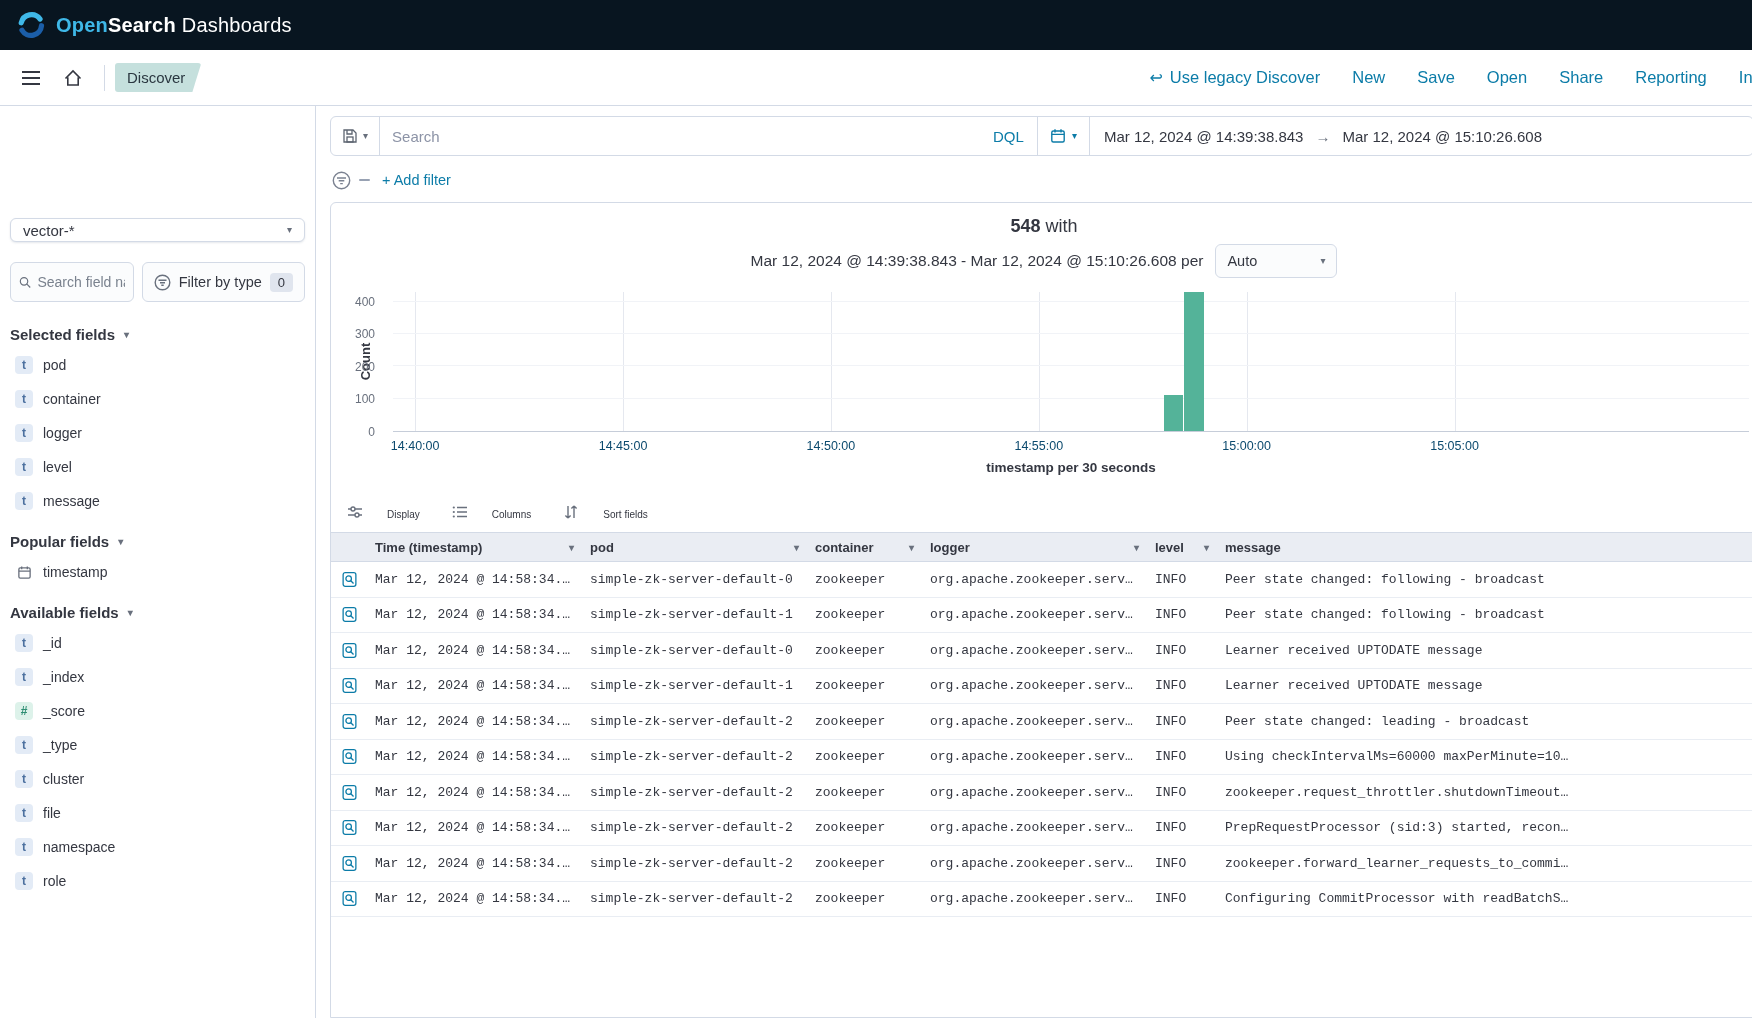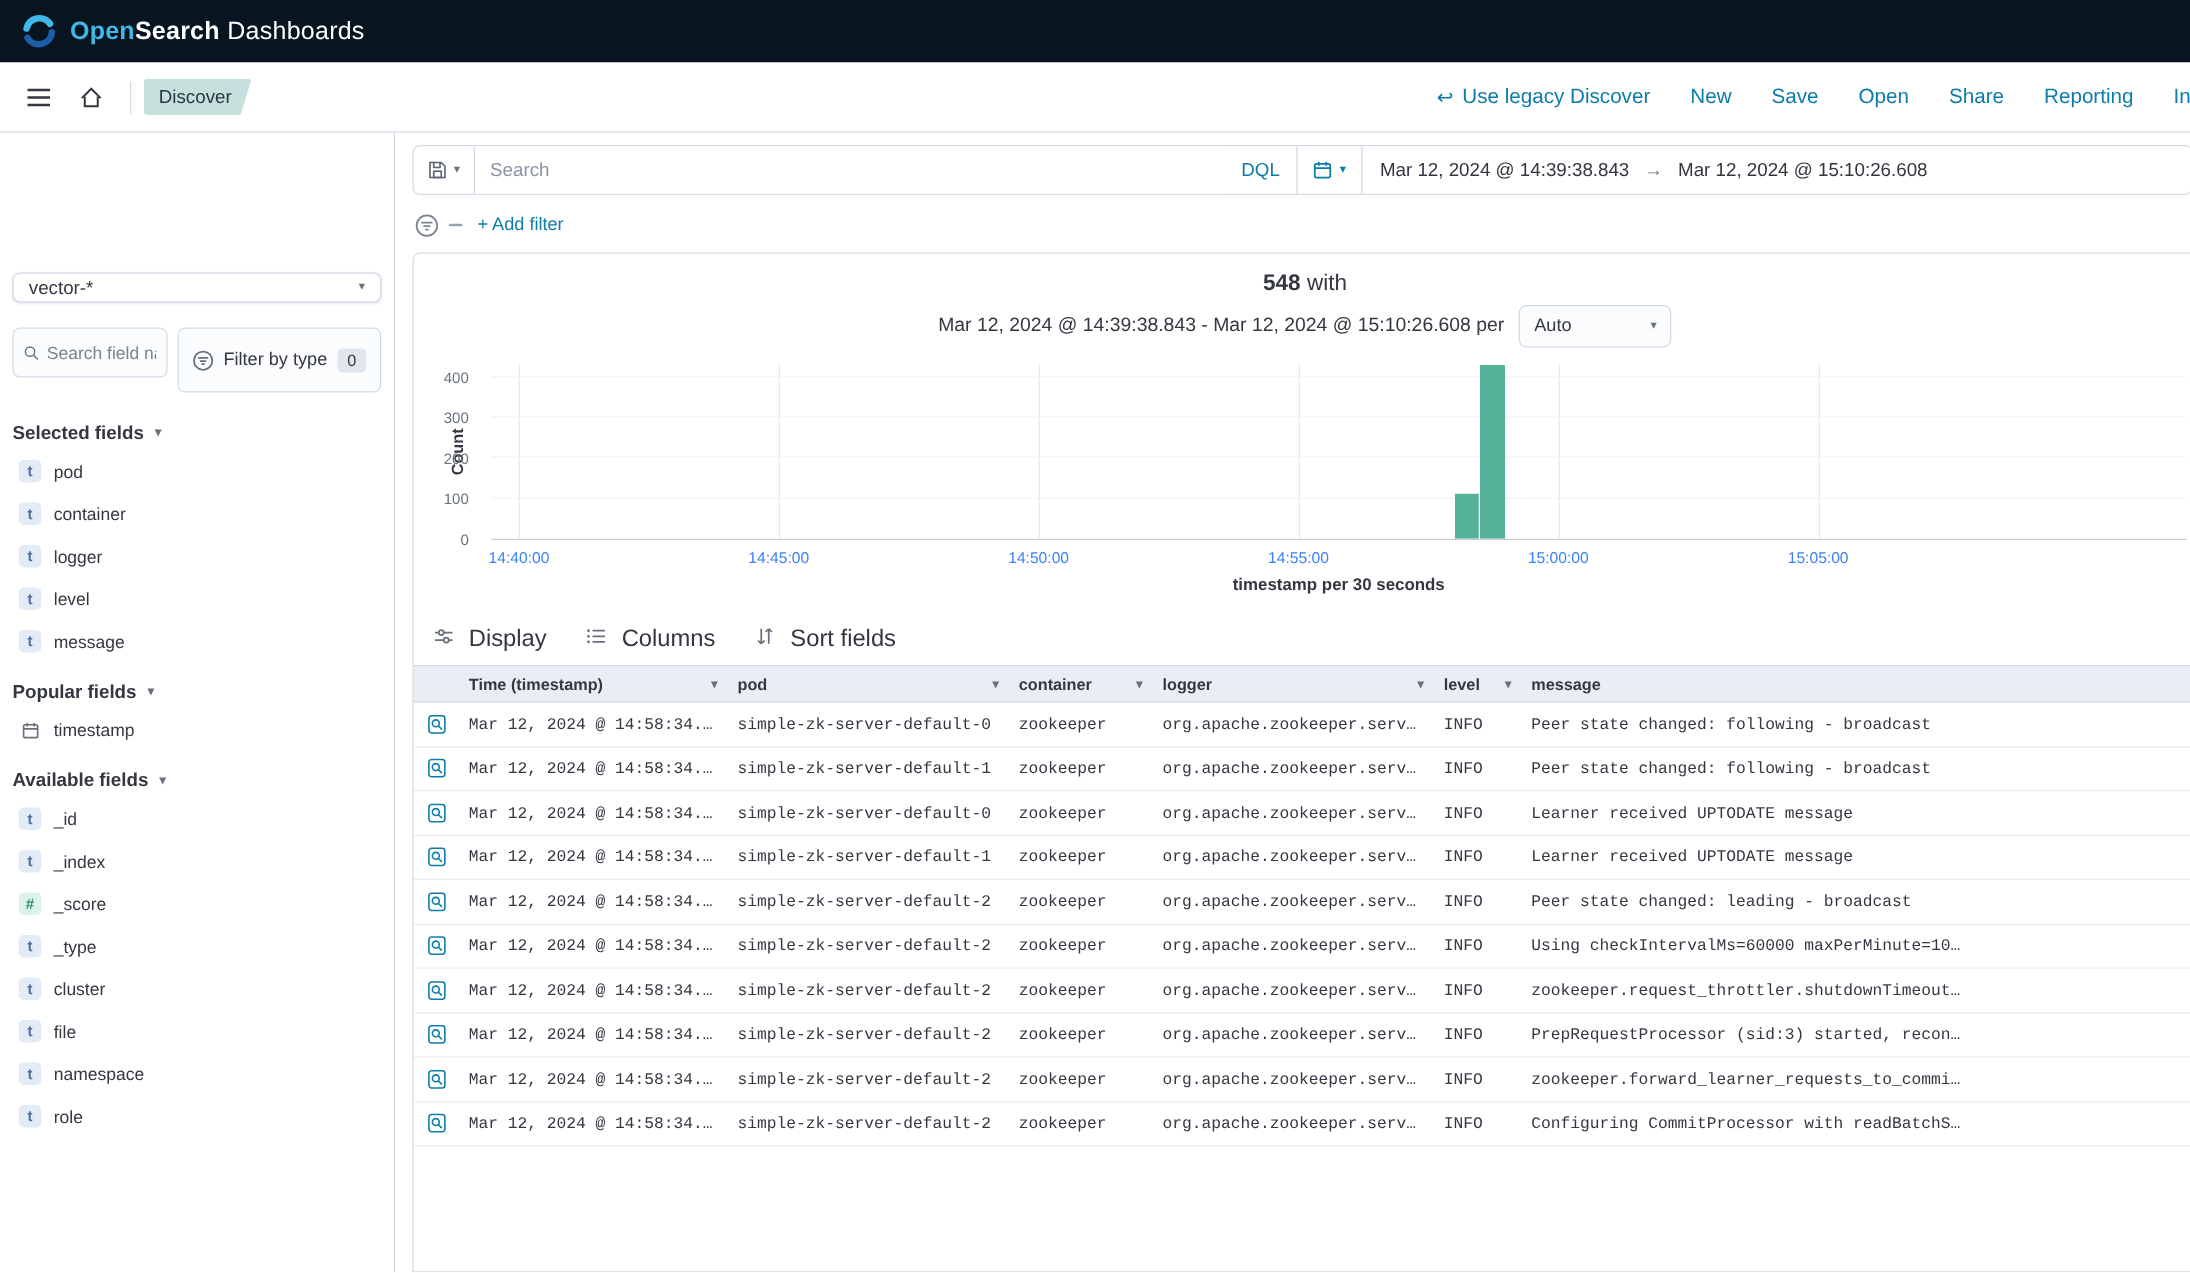--- a/index.html
+++ b/index.html
@@ -29,21 +29,21 @@
 
   
   .sidebar { flex:0 0 316px; border-right:1px solid #d3dae6; padding:0 10px; overflow:hidden; }
   .idx-select { margin-top:112px; height:24px; border:1px solid #d3dae6; border-radius:6px; background:#fff; box-shadow:0 1px 2px rgba(152,162,179,.25); display:flex; align-items:center; padding:0 12px; font-size:15px; cursor:pointer; }
   .caret { font-size:10px; color:#69707D; line-height:1; }
   .idx-select .caret { margin-left:auto; }
   .field-controls { display:flex; gap:8px; margin-top:20px; }
   .field-search { flex:1 1 0; min-width:0; height:40px; border:1px solid #d3dae6; border-radius:6px; background:#fbfcfd; display:flex; align-items:center; gap:6px; padding:0 8px; overflow:hidden; }
   .field-search input { border:none; outline:none; background:transparent; width:100%; font-size:14px; font-family:inherit; color:#343741; }
   .field-search input::placeholder { color:#7a828e; }
-  .filter-type { flex:0 0 auto; height:52px; border:1px solid #d3dae6; border-radius:6px; background:#fbfcfd; display:flex; align-items:center; gap:8px; padding:0 11px; font-size:14.5px; cursor:pointer; white-space:nowrap; }
+  .filter-type { flex:0 0 auto; height:40px; border:1px solid #d3dae6; border-radius:6px; background:#fbfcfd; display:flex; align-items:center; gap:8px; padding:0 11px; font-size:14.5px; cursor:pointer; white-space:nowrap; }
   .count-badge { background:#E0E5EE; border-radius:4px; padding:2px 8px; font-size:13px; color:#343741; }
   .section-title { display:flex; align-items:center; gap:9px; font-size:15px; font-weight:700; margin-top:15px; cursor:pointer; }
   .section-title.first { margin-top:24px; }
   .fields-list { margin-top:5px; }
   .field-item { display:flex; align-items:center; gap:10px; height:34px; padding:0 5px; border-radius:4px; cursor:pointer; font-size:14px; }
   .token { flex:0 0 18px; width:18px; height:18px; border-radius:4px; display:flex; align-items:center; justify-content:center; font-size:12px; font-weight:700; }
   .token-string { background:#E3EBF6; color:#4C709F; }
   .token-number { background:#DDF2EA; color:#2E8E73; }
   .token-date { background:transparent; }
 
@@ -74,26 +74,26 @@
   .auto-select .caret { margin-left:auto; }
 
   .chart { position:relative; flex:0 0 196px; margin-top:14px; }
   .plot { position:absolute; left:62px; right:8px; top:0; height:140px; border-bottom:1px solid #c6cdd9; overflow:hidden; }
   .gridv { position:absolute; top:0; bottom:0; width:1px; background:#e5e8ef; }
   .gridh { position:absolute; left:0; right:0; height:1px; background:#f1f3f7; }
   .bar { position:absolute; bottom:0; }
   .yticks { position:absolute; left:0; top:0; width:54px; height:140px; }
   .ytick { position:absolute; right:10px; transform:translateY(50%); font-size:12px; color:#69707D; }
   .xticks { position:absolute; left:62px; right:8px; top:140px; height:24px; }
-  .xtick { position:absolute; top:7px; transform:translateX(-50%); font-size:12.5px; color:#3b82f6; white-space:nowrap; }
+  .xtick { position:absolute; top:7px; transform:translateX(-50%); font-size:12.5px; color:#0c4a6e; white-space:nowrap; }
   .ylabel { position:absolute; left:16px; top:62px; transform:rotate(-90deg); transform-origin:center; font-weight:700; font-size:13px; }
   .xlabel { position:absolute; left:62px; right:8px; top:168px; text-align:center; font-weight:700; font-size:13.5px; }
 
   .grid-toolbar { flex:0 0 40px; display:flex; align-items:center; gap:32px; padding:0 16px; margin-top:4px; }
-  .gt-btn { display:flex; align-items:flex-start; gap:12px; font-size:19px; cursor:pointer; }
+  .gt-btn { display:flex; align-items:flex-end; gap:24px; font-size:10px; cursor:pointer; }
 
   .dtable { flex:1; min-height:0; overflow:hidden; }
   .thead { display:flex; align-items:center; background:#EAEDF3; border-top:1px solid #d3dae6; border-bottom:1px solid #d3dae6; height:30px; font-weight:700; font-size:13px; }
   .cell { padding:0 8px; display:flex; align-items:center; overflow:hidden; white-space:nowrap; }
   .c-exp { flex:0 0 36px; justify-content:center; padding:0; }
   .c-time { flex:0 0 215px;gap:24px; }
   .c-pod { flex:0 0 225px; }
   .c-cont { flex:0 0 115px; }
   .c-log { flex:0 0 225px; }
   .c-lvl { flex:0 0 70px; }

